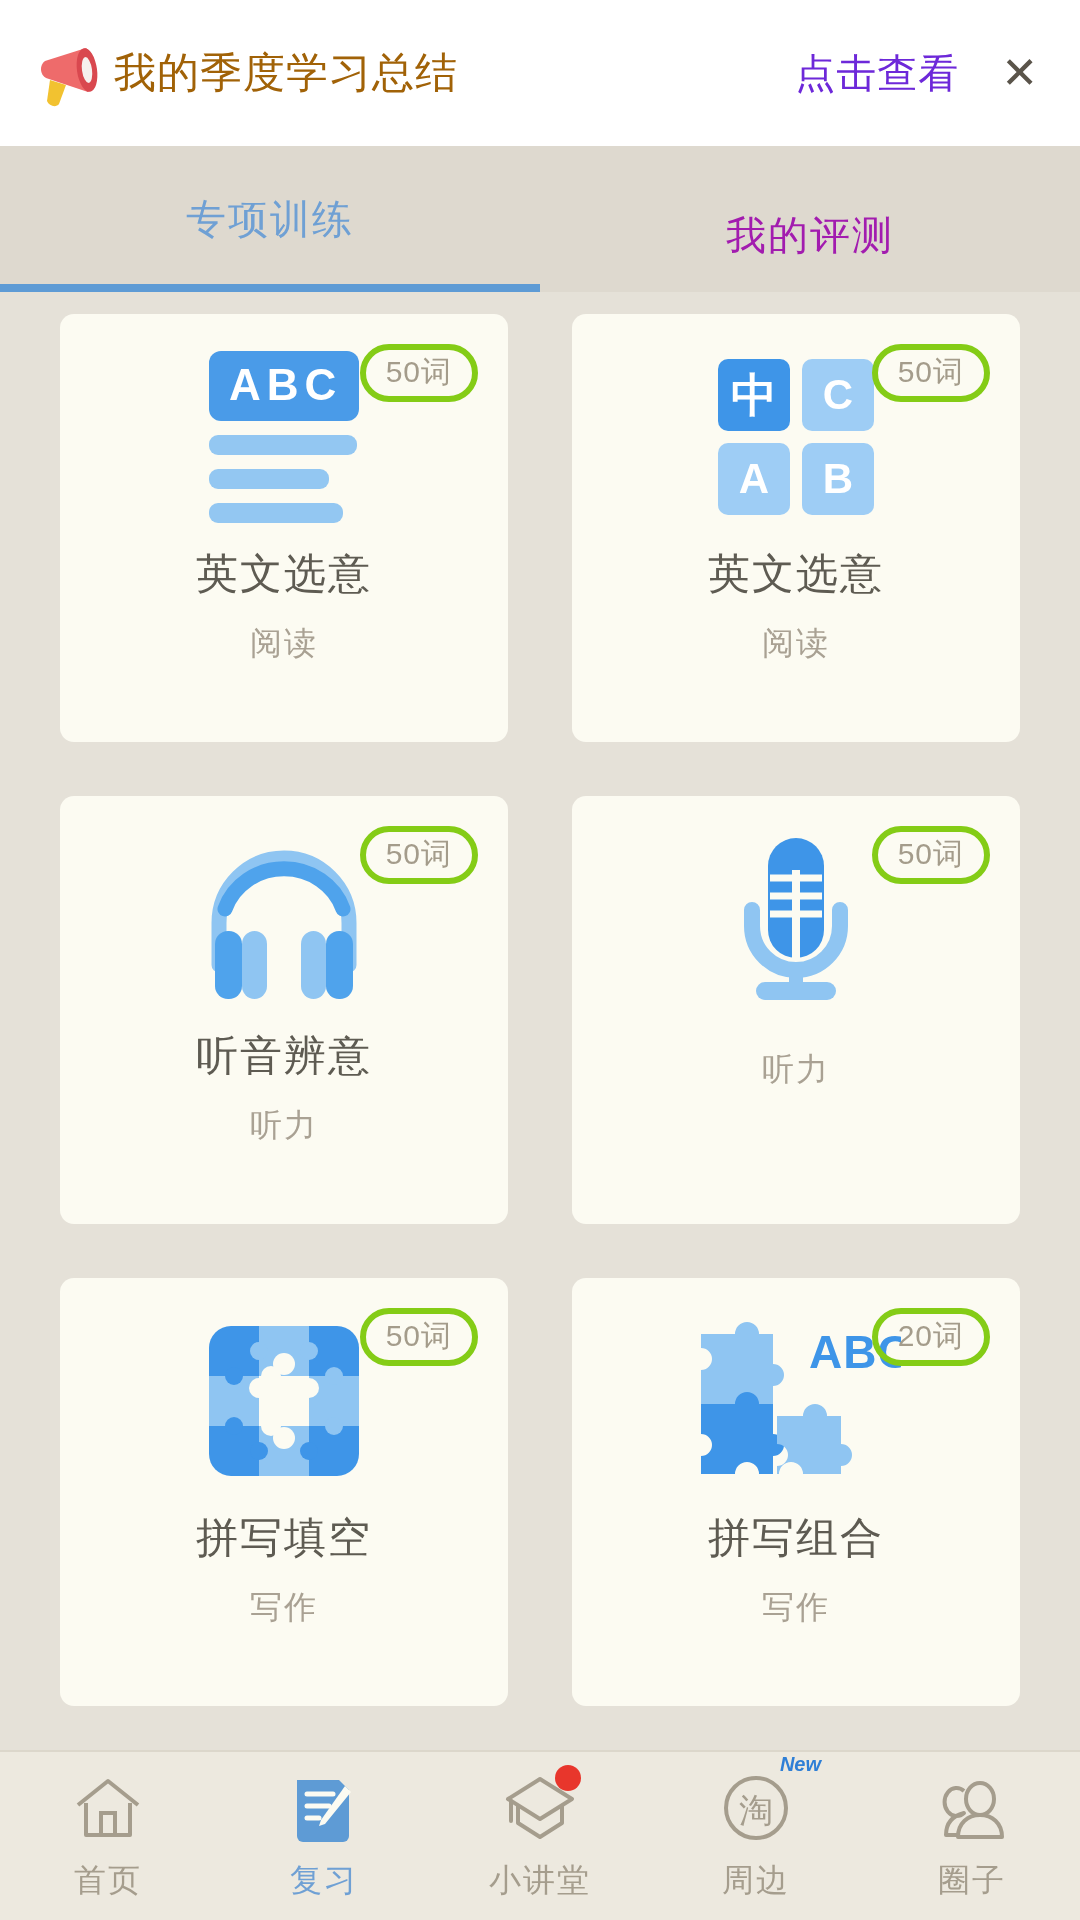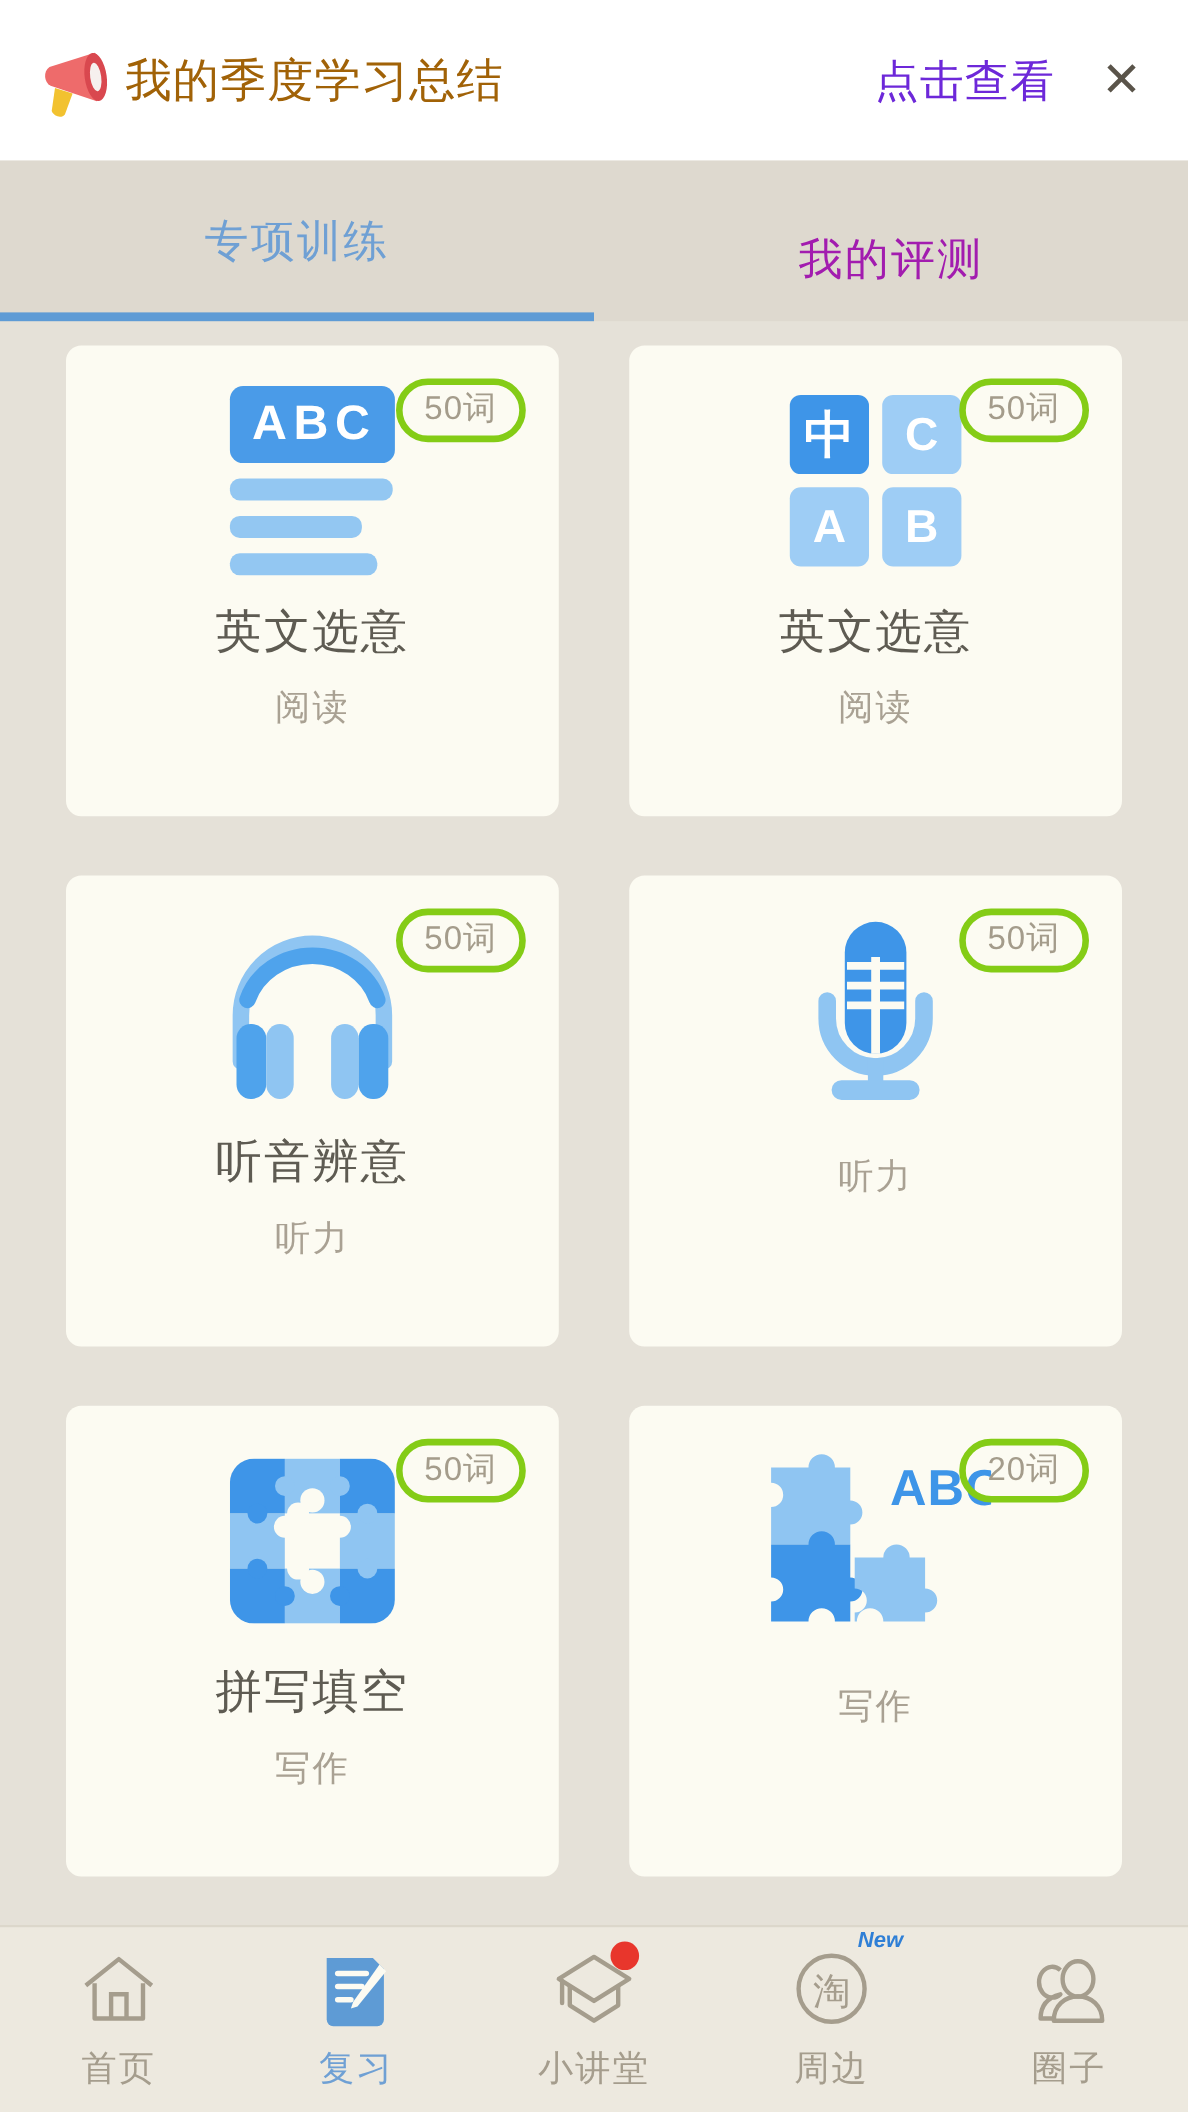--- a/index.html
+++ b/index.html
@@ -313,20 +313,21 @@
       <svg viewBox="0 0 210 170" width="210" height="170">
 
         <path d="M10 18 h34 a12 12 0 1 1 24 0 h14 v30 a11 11 0 1 1 0 22 v18 H10 V54 a11 11 0 1 0 0 -22 Z" fill="#8FC5F2"></path>
 
         <path d="M10 88 h34 a12 12 0 1 1 24 0 h14 v30 a11 11 0 1 1 0 22 v18 H68 a12 12 0 1 0 -24 0 H10 v-18 a11 11 0 1 0 0 -22 Z" fill="#3E95E8"></path>
 
         <path d="M86 100 h26 a12 12 0 1 1 24 0 h14 v28 a11 11 0 1 1 0 22 v8 h-38 a12 12 0 1 0 -24 0 H86 v-8 a11 11 0 1 0 0 -22 Z" fill="#8FC5F2"></path>
         <text x="118" y="52" font-family="Liberation Sans, sans-serif" font-size="46" font-weight="bold" fill="#3E95E8" letter-spacing="1">ABC</text>
       </svg>
     </div>
+    <div class="card-title">拼写组合</div>
     <div class="card-sub">写作</div>
   </div>
 
 </div>
 
 <div class="tabbar">
 
   <div class="navitem">
     <div class="nav-ic">
       <svg viewBox="0 0 72 66" width="72" height="66">

